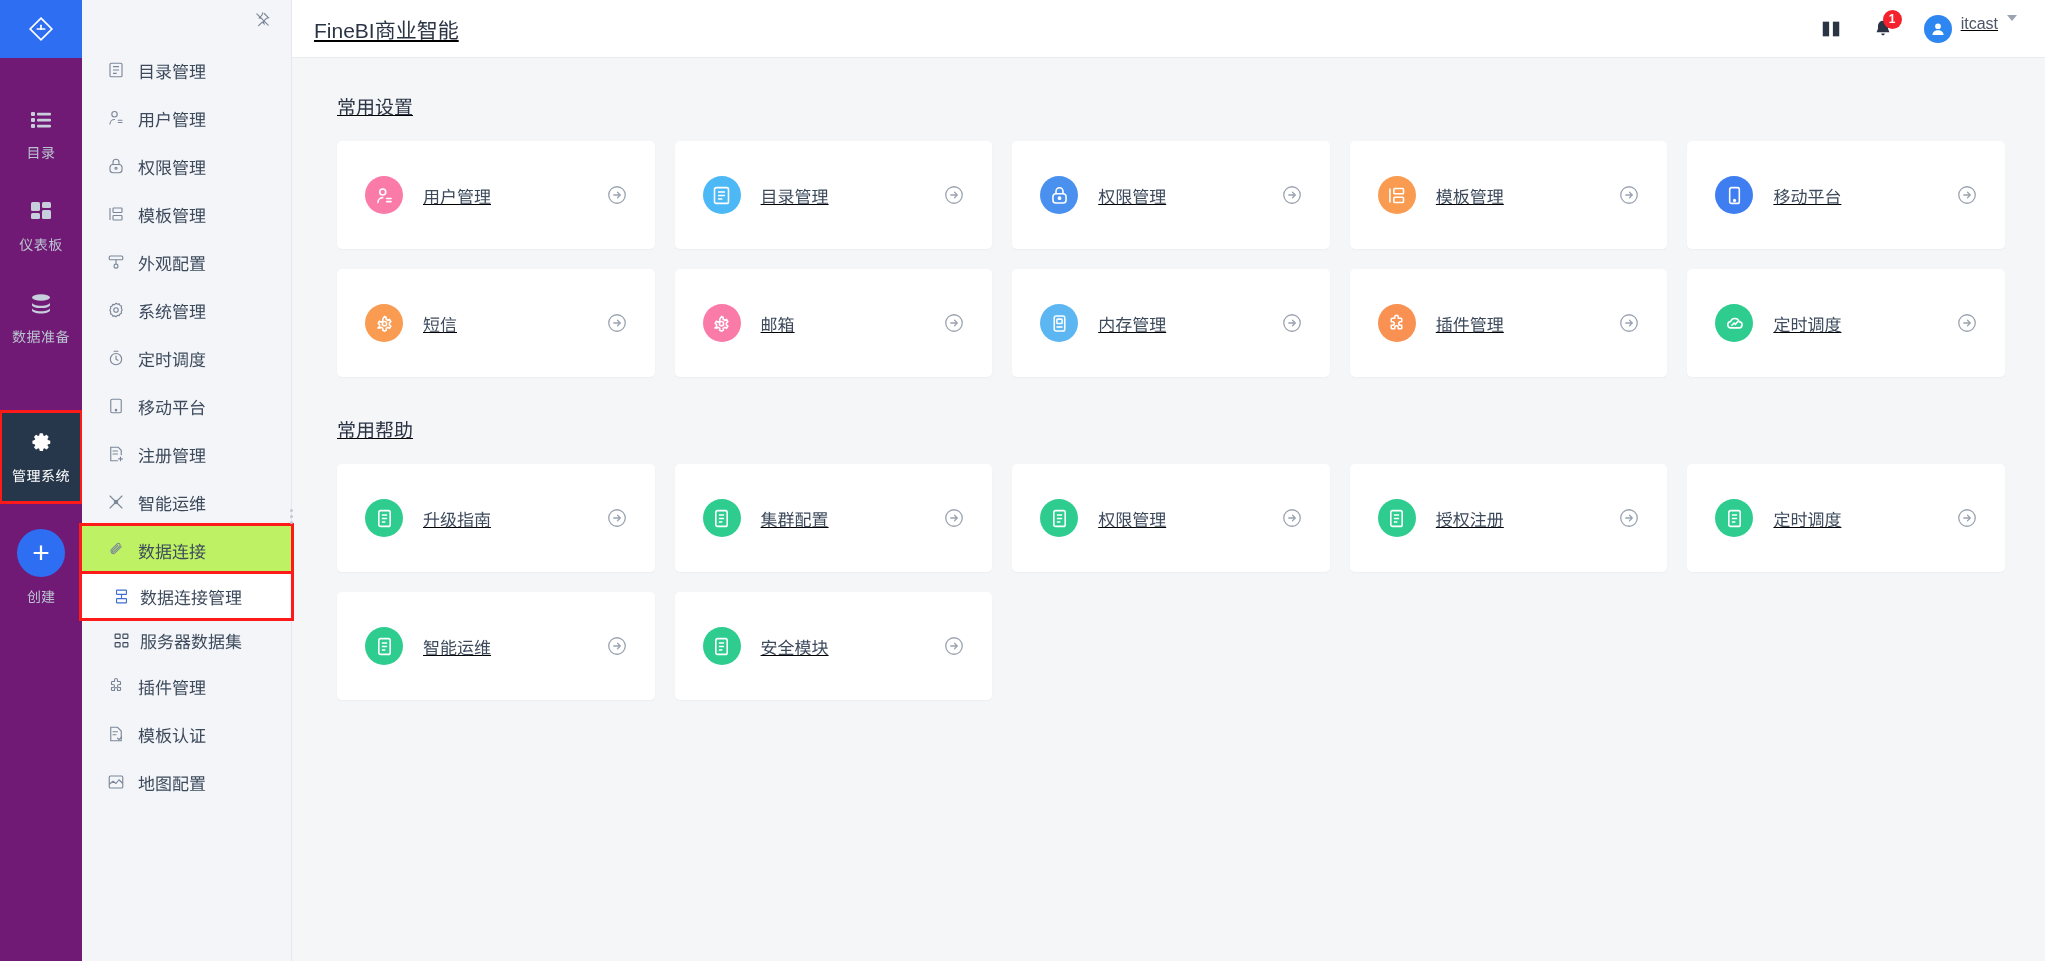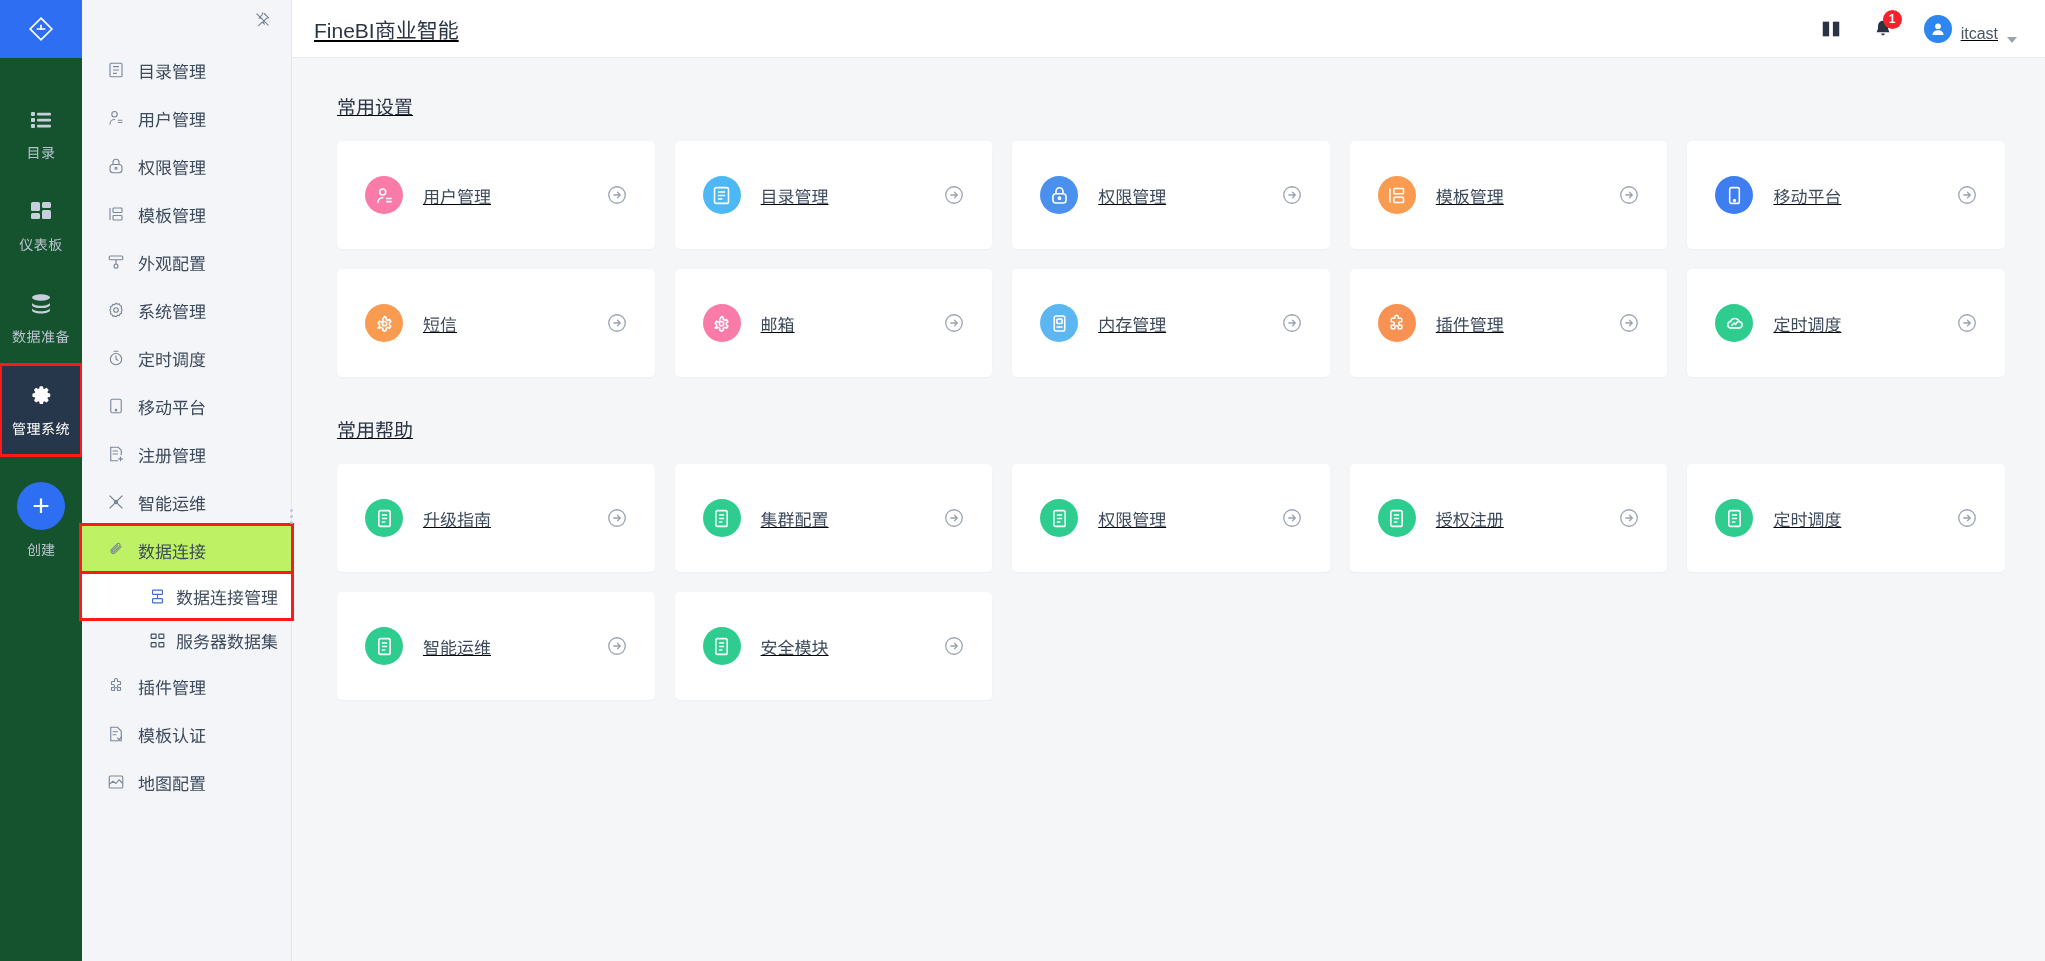--- a/index.html
+++ b/index.html
@@ -8,40 +8,40 @@
     width: 2045px; height: 961px;
     font-family: "Liberation Sans", "DejaVu Sans", sans-serif;
     background: #f5f6f8;
     overflow: hidden;
   }
   .app { display: flex; width: 2045px; height: 961px; position: relative; }
 
   
   .rail {
     width: 82px; flex: 0 0 82px;
-    background: #14532d;
+    background: #701a75;
     display: flex; flex-direction: column; align-items: center;
   }
   .rail-logo {
     width: 82px; height: 58px; background: #2e6ef2;
     display: flex; align-items: center; justify-content: center;
   }
   .rail-logo svg { width: 26px; height: 26px; }
   .rail-items { width: 100%; padding-top: 30px; display: flex; flex-direction: column; align-items: center; }
   .rail-item {
     width: 100%; height: 92px;
     display: flex; flex-direction: column; align-items: center; justify-content: center;
     gap: 9px; cursor: pointer; position: relative;
   }
   .rail-item .ri-glyph { width: 26px; height: 26px; display: flex; align-items: center; justify-content: center; }
   .rail-item .ri-glyph svg { width: 24px; height: 24px; }
   .rail-item .ri-label { font-size: 14px; color: #b9c2cf; letter-spacing: .5px; }
   .rail-item.active { background: #27374b; }
   .rail-item.active .ri-label { color: #ffffff; }
-  .rail-item.boxed { outline: 3px solid #ff1a1a; outline-offset: -2px; }
+  .rail-item.boxed { outline: 3px solid #ff1a1a; outline-offset: -2px; margin-top: 47px; }
   .rail-create { margin-top: 26px; display: flex; flex-direction: column; align-items: center; gap: 9px; cursor: pointer; }
   .rail-create .plus {
     width: 48px; height: 48px; border-radius: 50%; background: #2e6ef2;
     display: flex; align-items: center; justify-content: center;
     color: #fff; font-size: 30px; line-height: 1; font-weight: 300;
   }
   .rail-create .rc-label { font-size: 14px; color: #b9c2cf; }
 
   
   .sidebar {
@@ -57,21 +57,21 @@
   .menu-item {
     height: 48px; display: flex; align-items: center; gap: 13px;
     padding-left: 24px; cursor: pointer; position: relative;
   }
   .menu-item .mi-icon { width: 19px; height: 19px; flex: 0 0 19px; display:flex; align-items:center; justify-content:center; }
   .menu-item .mi-icon svg { width: 18px; height: 18px; }
   .menu-item .mi-label { font-size: 17px; color: #3d4a5c; white-space: nowrap; }
   .menu-item.boxed { outline: 3px solid #ff1a1a; background: #bef264; }
   .submenu-item {
     height: 44px; display: flex; align-items: center; gap: 10px;
-    padding-left: 66px; cursor: pointer; position: relative;
+    padding-left: 30px; cursor: pointer; position: relative;
   }
   .submenu-item .si-icon { width: 18px; height: 18px; flex: 0 0 18px; display:flex; align-items:center; justify-content:center; }
   .submenu-item .si-icon svg { width: 17px; height: 17px; }
   .submenu-item .si-label { font-size: 17px; color: #3d4a5c; white-space: nowrap; }
   .submenu-item.selected { background: #ffffff; }
   .submenu-item.boxed { outline: 3px solid #ff1a1a; }
   .sidebar-grip {
     position: absolute; right: -4px; top: 505px;
     width: 8px; height: 22px; display:flex; flex-direction:column; justify-content:center; align-items:center; gap:3px;
     cursor: col-resize;
@@ -88,21 +88,21 @@
   .app-title { font-size: 21px; color: #2b3445; }
   .topbar-right { display: flex; align-items: center; gap: 30px; }
   .tb-icon { position: relative; cursor: pointer; display: flex; align-items: center; }
   .tb-icon svg { width: 22px; height: 22px; }
   .badge {
     position: absolute; top: -8px; left: 11px;
     min-width: 19px; height: 19px; padding: 0 4px;
     background: #f5222d; color: #fff; border-radius: 10px;
     font-size: 12px; line-height: 19px; text-align: center; font-weight: bold;
   }
-  .user { display: flex; align-items: flex-end; gap: 9px; cursor: pointer; }
+  .user { display: flex; align-items: flex-start; gap: 9px; cursor: pointer; }
   .avatar {
     width: 28px; height: 28px; border-radius: 50%; background: #2e86f0;
     display: flex; align-items: center; justify-content: center;
   }
   .avatar svg { width: 18px; height: 18px; }
   .user-name { font-size: 16px; color: #4b5565; }
   .caret { width: 0; height: 0; border-left: 5px solid transparent; border-right: 5px solid transparent; border-top: 6px solid #9aa3b0; }
 
   
   .content { flex: 1; background: #f5f6f8; padding: 34px 40px 0 45px; overflow: hidden; }

